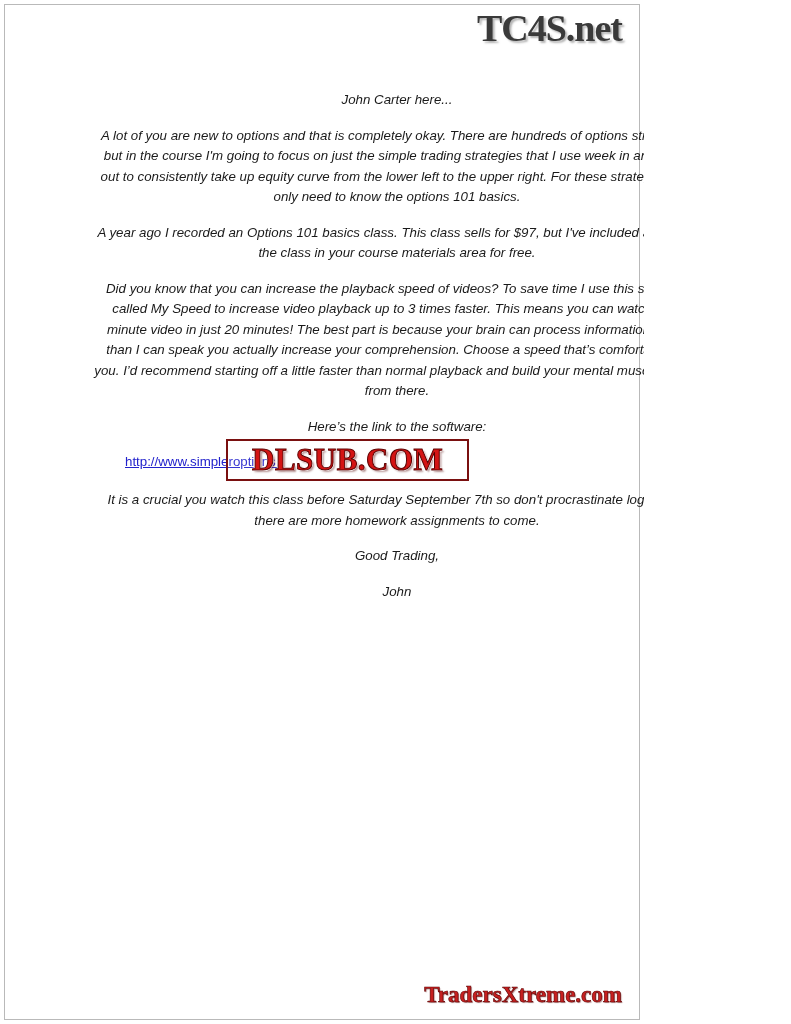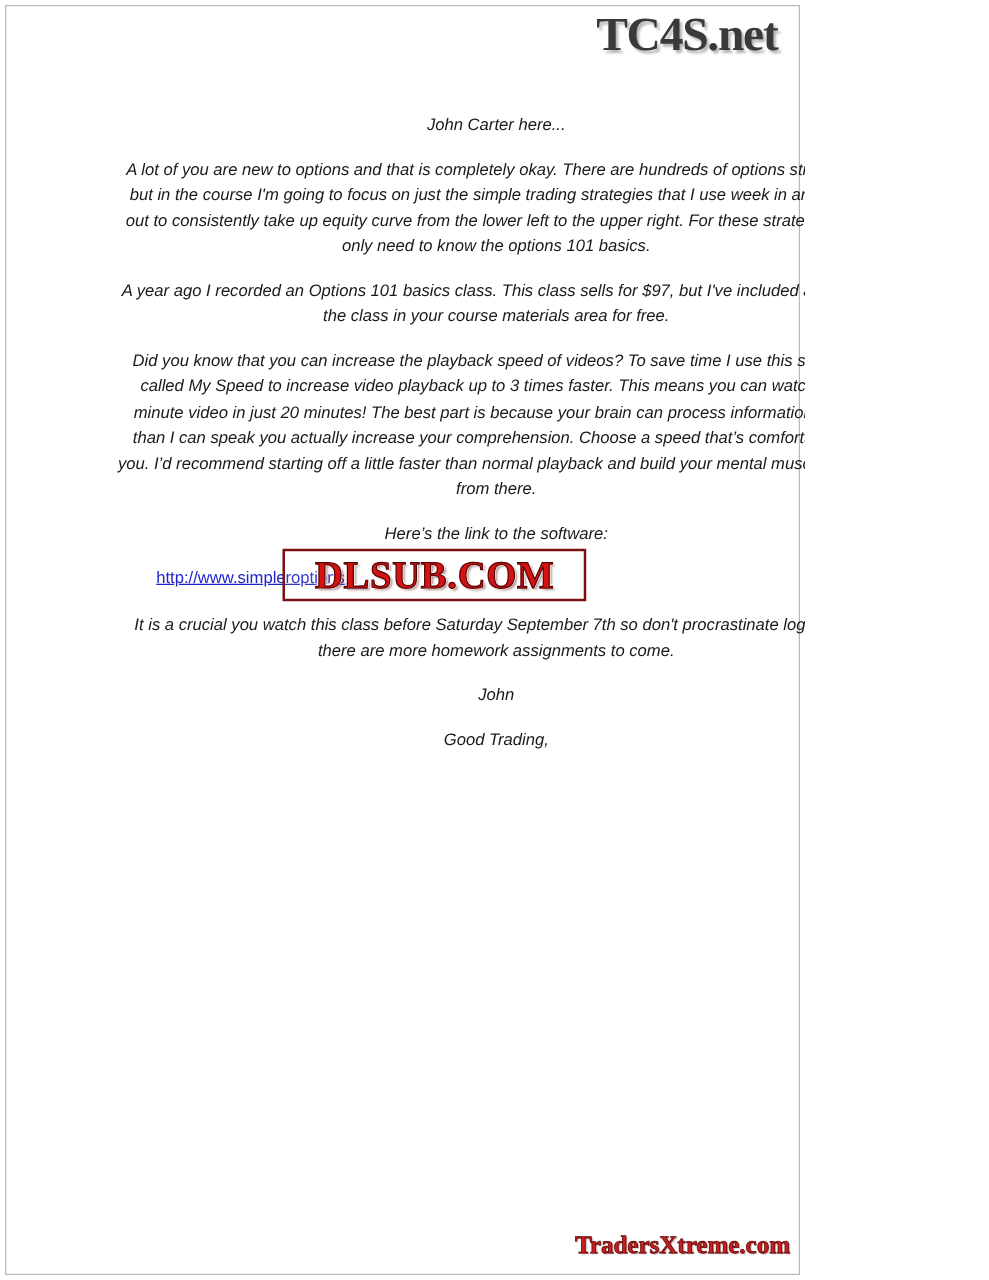--- a/index.html
+++ b/index.html
@@ -91,25 +91,25 @@
        2px 2px 2px rgba(80,0,0,0.45);
     padding: 1px 24px;
     border: 2px solid #7a1010;
     background: rgba(255,255,255,0.10);
     white-space: nowrap;
   }
 
   
   .bottom-watermark {
     position: absolute;
-    right: 12px;
+    right: 22px;
     bottom: 16px;
     font-family: "Liberation Serif", serif;
     font-weight: bold;
-    font-size: 20px;
+    font-size: 23px;
     color: #c62020;
     -webkit-text-stroke: 0.6px #5a0000;
     text-shadow: 1px 1px 1px rgba(90,0,0,0.45);
     white-space: nowrap;
   }
 </style>
 </head>
 <body>
 
 <div class="page">
@@ -131,20 +131,20 @@
 
     <p class="para">Here’s the link to the software:</p>
 
     <div class="link-line">
       <a class="doc-link" href="#">http://www.simpleroptions.</a>
       <span class="dlsub-stamp">DLSUB.COM</span>
     </div>
 
     <p class="para">It is a crucial you watch this class before Saturday September 7th so don't procrastinate log in now there are more homework assignments to come.</p>
 
+    <p class="para">Good Trading,</p>
+
     <p class="para">John</p>
-
-    <p class="para">Good Trading,</p>
 
   </div>
 
   <div class="bottom-watermark">TradersXtreme.com</div>
 </div>
 
 </body></html>

